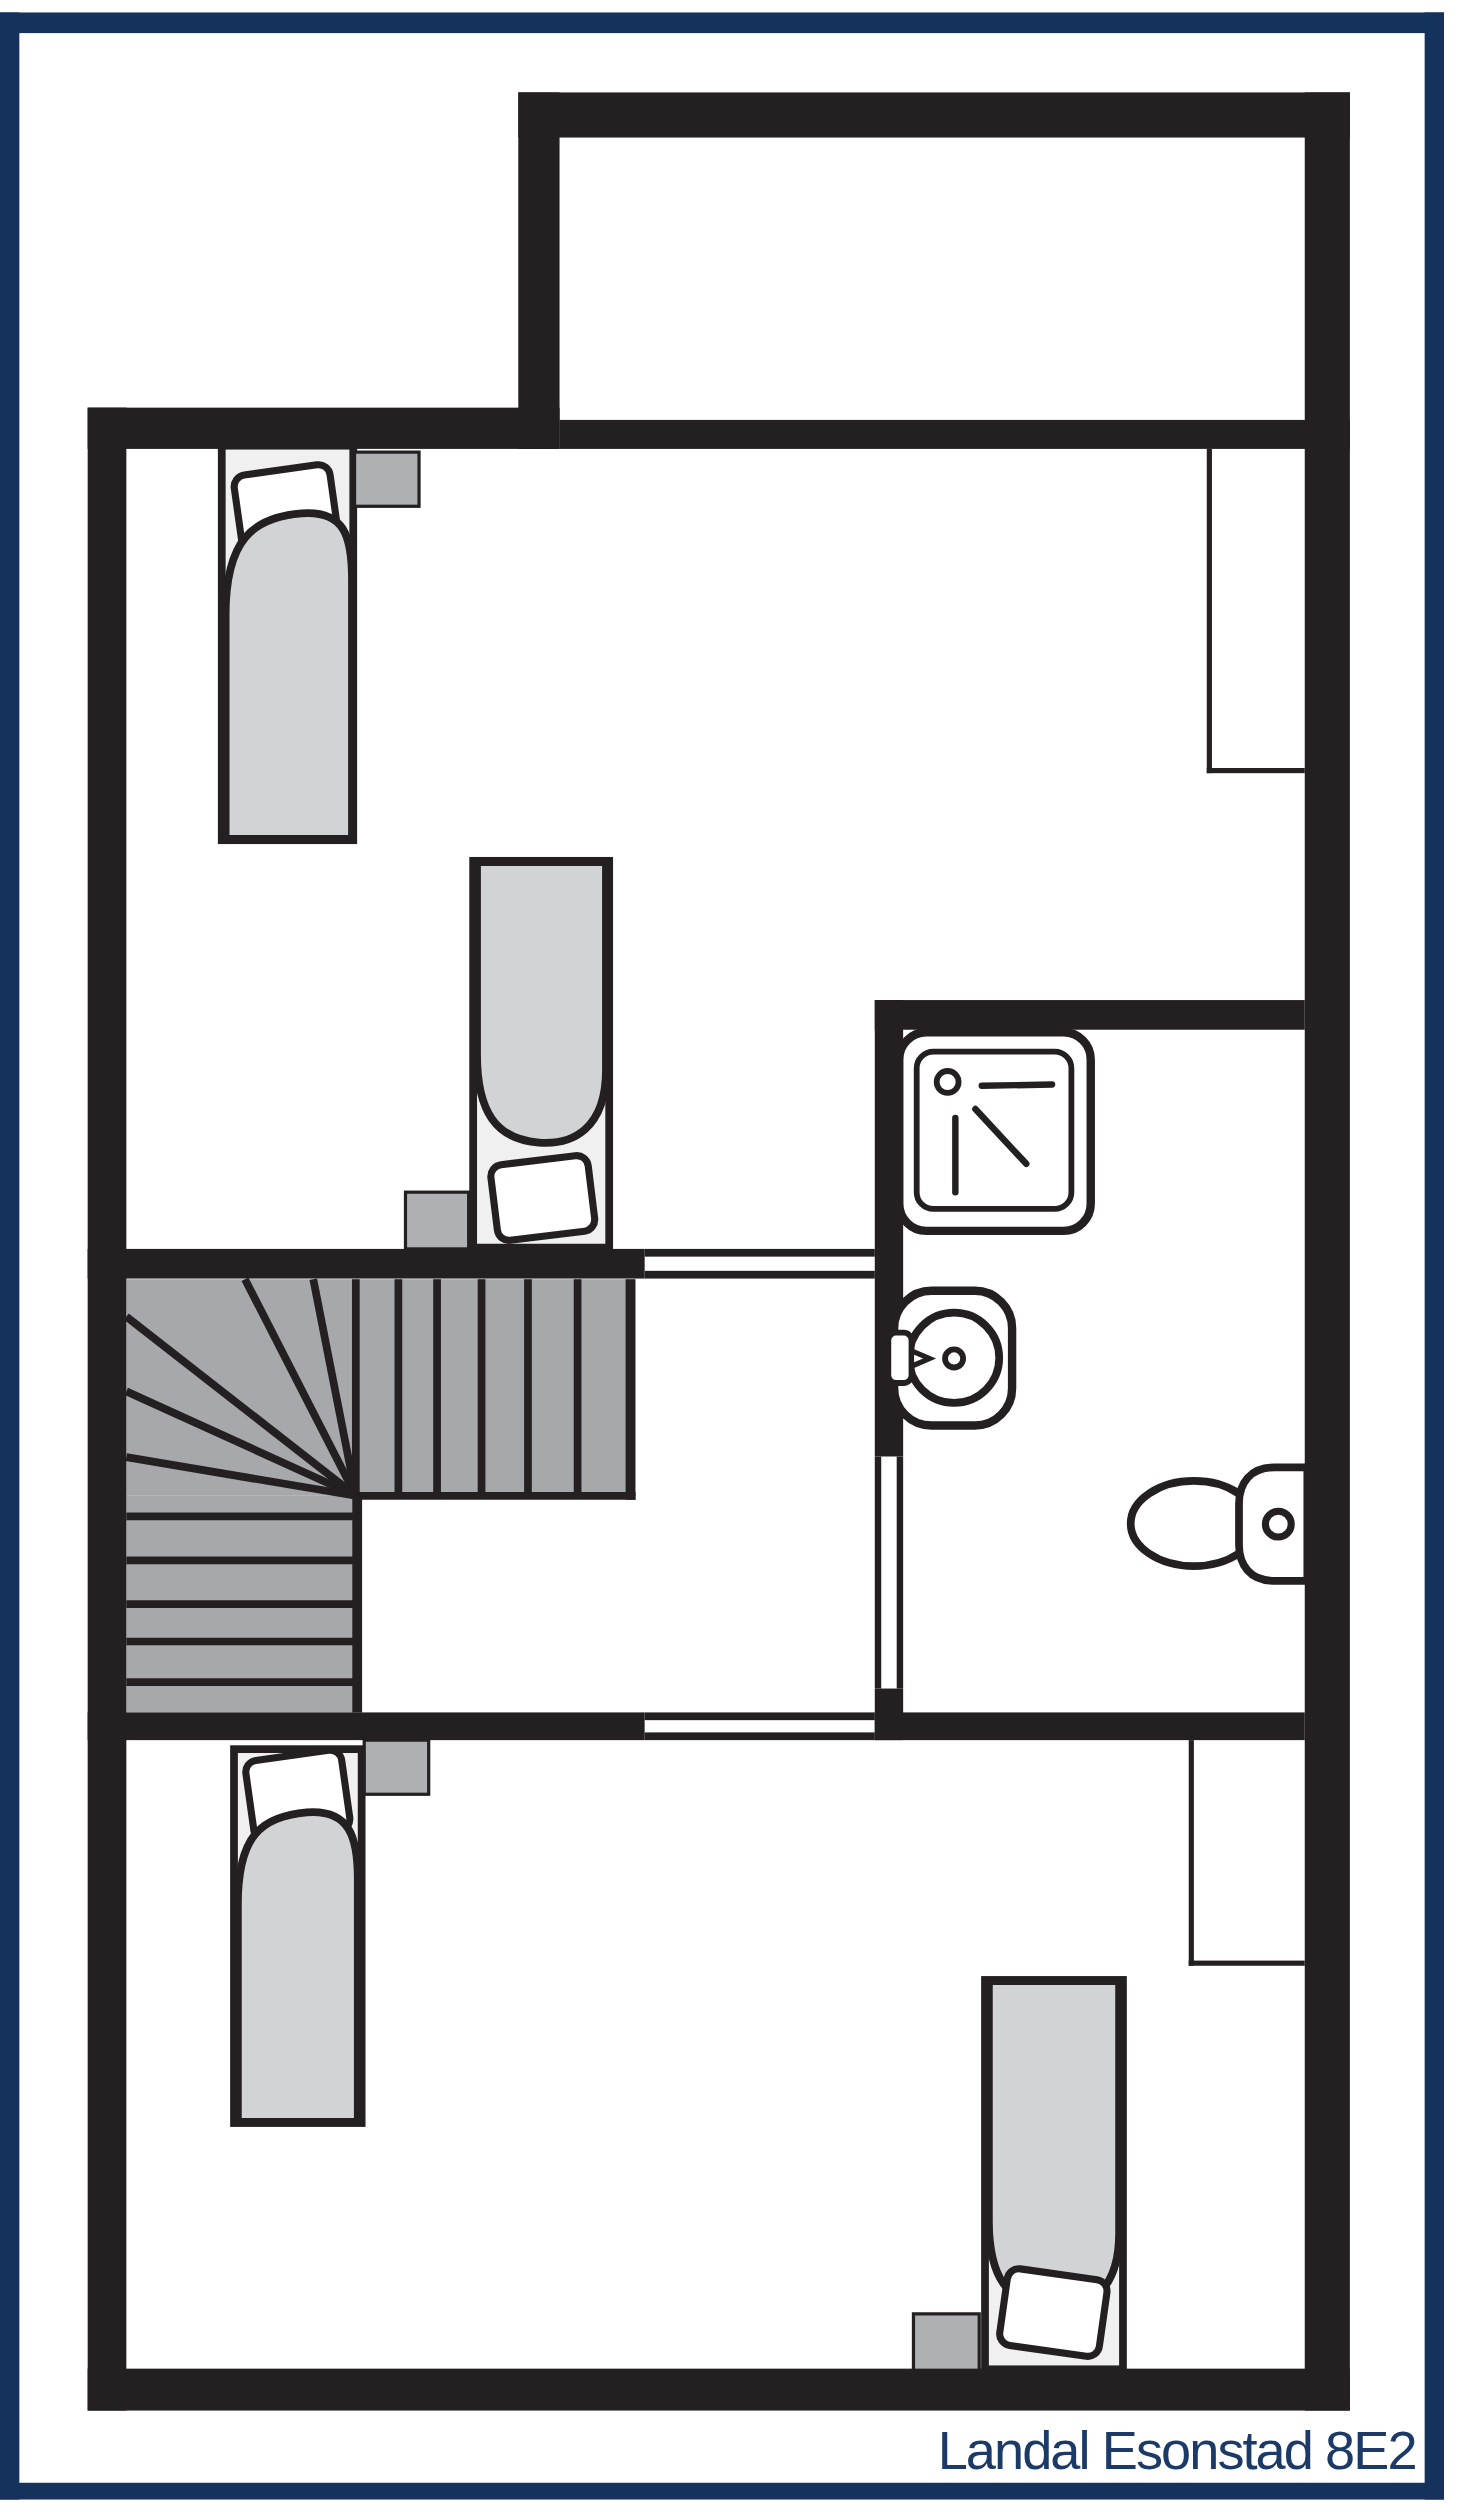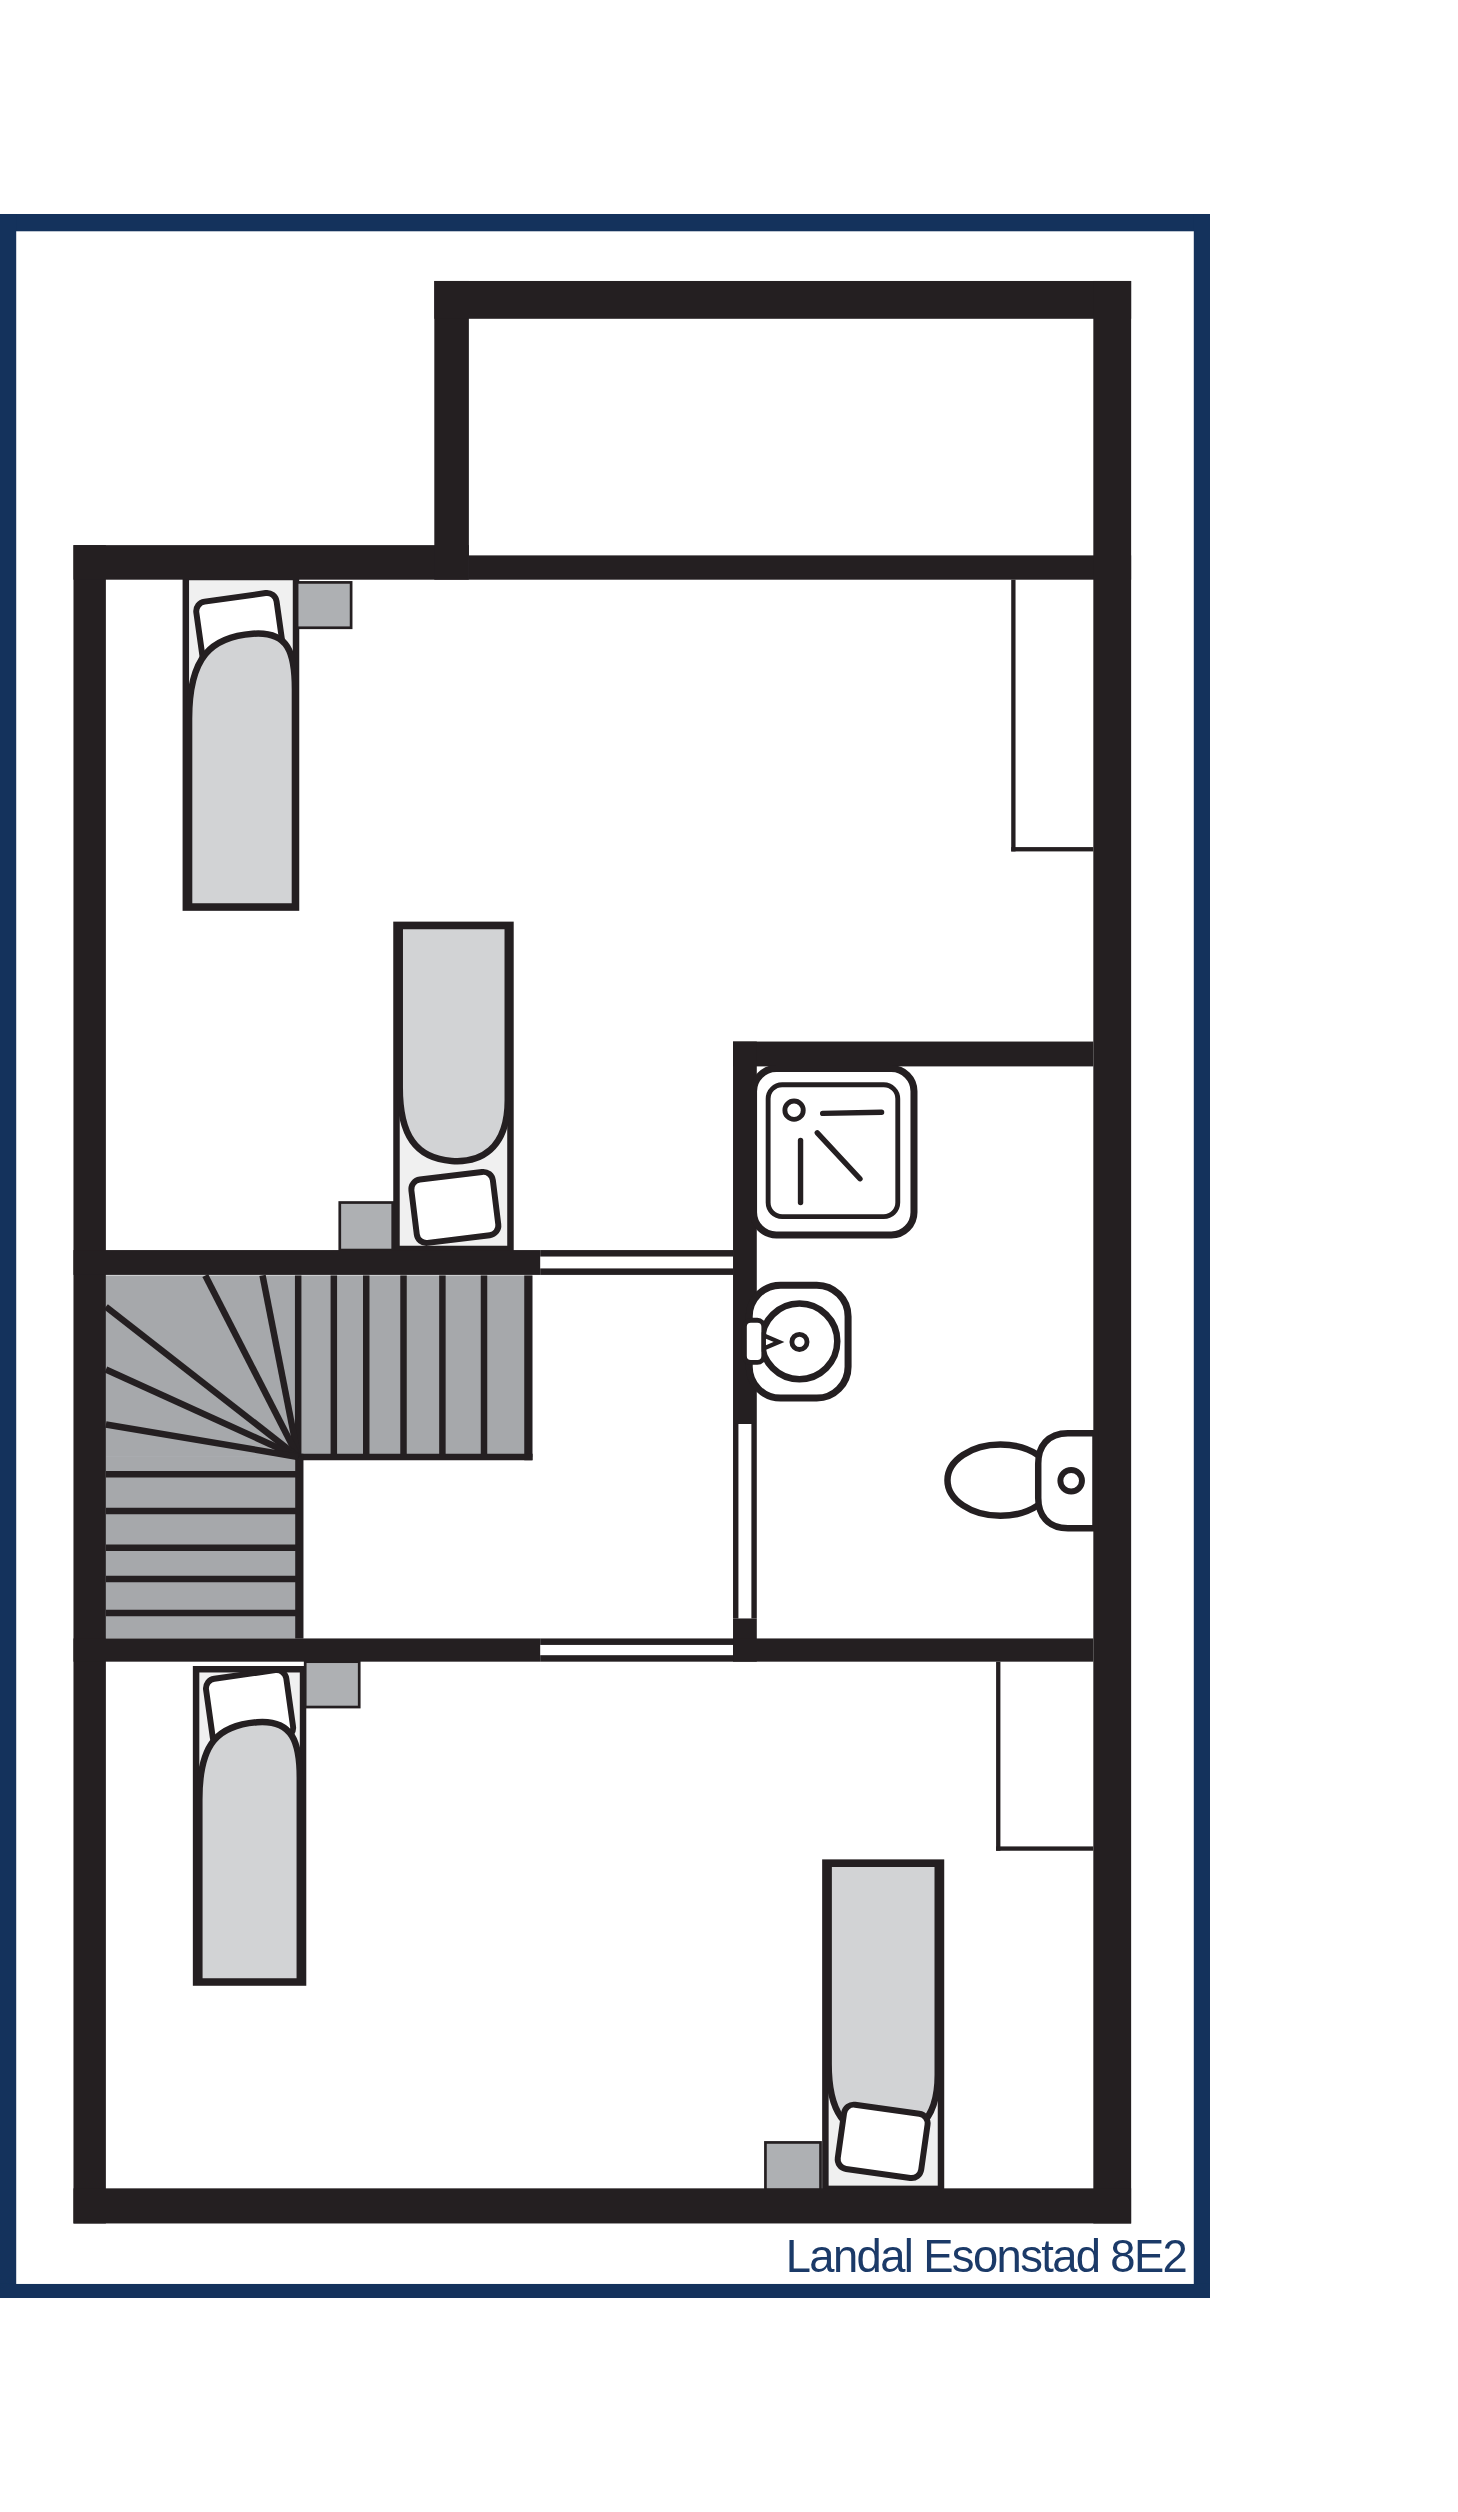--- a/index.html
+++ b/index.html
@@ -6,21 +6,21 @@
     --border-navy:#14325c;
     --caption-navy:#1b3a68;
     --wall-black:#241f21;
     --stair-gray:#a6a8ab;
     --furniture-gray:#aeb0b3;
     --bedding-gray:#d2d3d5;
     --bed-base-gray:#f0f0f0;
     --floor-white:#ffffff;
   }
   html,body{margin:0;padding:0;background:#fff;}
-  .stage{width:1210px;height:2512px;position:relative;background:var(--floor-white);}
+  .stage{width:1444px;height:2512px;position:relative;background:var(--floor-white);}
   svg{display:block;width:100%;height:100%;}
   .wall{fill:var(--wall-black);}
   .thinline{fill:var(--wall-black);}
   .navy{fill:var(--border-navy);}
   .stair{fill:var(--stair-gray);}
   .sline{stroke:var(--wall-black);stroke-width:12;stroke-linecap:butt;fill:none;}
   .sline-thick{stroke:var(--wall-black);stroke-width:15;stroke-linecap:butt;fill:none;}
   .bedframe{fill:var(--bed-base-gray);stroke:var(--wall-black);stroke-width:12;}
   .blanket{fill:var(--bedding-gray);stroke:var(--wall-black);stroke-width:12;}
   .pillow{fill:#ffffff;stroke:var(--wall-black);stroke-width:11;}

